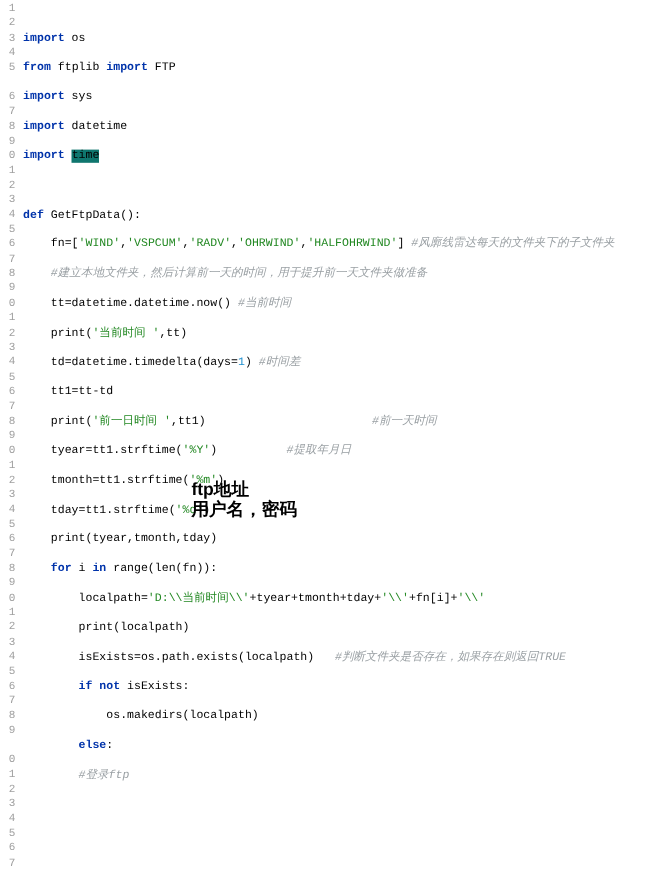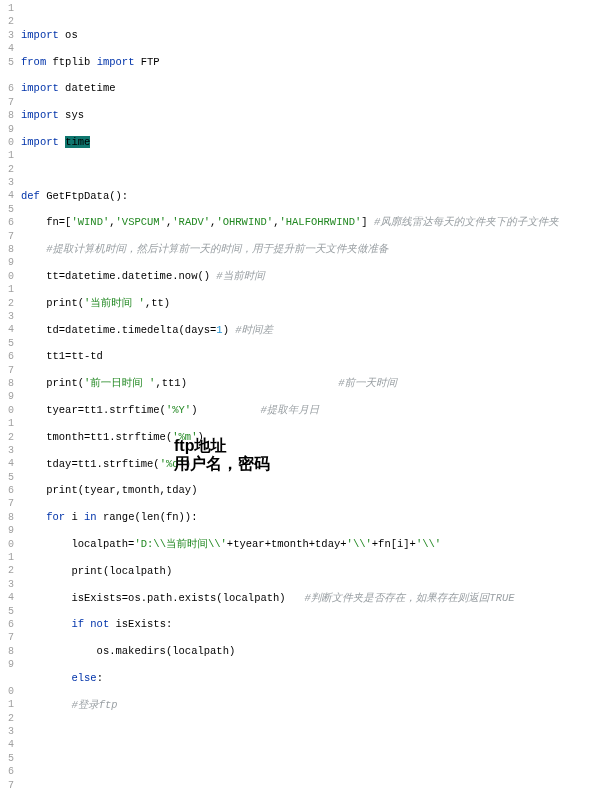--- a/index.html
+++ b/index.html
@@ -27,21 +27,21 @@
     font-size: 10px;
   }
   .gutter div { height: 13.4px; }
   .lines {
     flex: 1 1 auto;
     padding: 2px 0 2px 4px;
     white-space: pre;
     position: relative;
   }
   .line { height: 13.4px; position: relative; }
-  .kw   { color: #0033aa; font-weight: normal; }
+  .kw   { color: #0033aa; font-weight: bold; }
   .str  { color: #228822; }        
   .num  { color: #1e8fcf; }        
   .dimb { color: #9aa0a4; font-style: italic; }
   .hl   { background: #0f766e; }
 
   .overlay {
     position: absolute;
     font-family: "Microsoft YaHei", sans-serif;
     font-weight: bold;
     color: #000;
@@ -113,27 +113,27 @@
       <div>3</div>
       <div>4</div>
       <div>5</div>
       <div>6</div>
       <div>7</div>
     </div>
   <div class="lines" id="lines">
 
 <div class="line"><span class="kw">import</span><span> os</span></div>
 <div class="line"><span class="kw">from</span><span> ftplib </span><span class="kw">import</span><span> FTP</span></div>
+<div class="line"><span class="kw">import</span><span> sys</span></div>
 <div class="line"><span class="kw">import</span><span> datetime</span></div>
-<div class="line"><span class="kw">import</span><span> sys</span></div>
 <div class="line"><span class="kw">import</span><span> </span><span class="hl">time</span></div>
 <div class="line"></div>
 <div class="line"><span class="kw">def</span><span> GetFtpData</span><span>():</span></div>
 <div class="line"><span>    fn=[</span><span class="str">'WIND'</span><span>,</span><span class="str">'VSPCUM'</span><span>,</span><span class="str">'RADV'</span><span>,</span><span class="str">'OHRWIND'</span><span>,</span><span class="str">'HALFOHRWIND'</span><span>]</span><span class="dimb"> #风廓线雷达每天的文件夹下的子文件夹</span></div>
-<div class="line"><span class="dimb">    #提取计算机时间，然后计算前一天的时间，用于提升前一天文件夹做准备</span></div>
+<div class="line"><span class="dimb">    #建立本地文件夹，然后计算前一天的时间，用于提升前一天文件夹做准备</span></div>
 <div class="line"><span>    tt=datetime.datetime.now() </span><span class="dimb">#当前时间</span></div>
 <div class="line"><span>    print(</span><span class="str">'当前时间 '</span><span>,tt)</span></div>
 <div class="line"><span>    td=datetime.timedelta(days=</span><span class="num">1</span><span>) </span><span class="dimb">#时间差</span></div>
 <div class="line"><span>    tt1=tt-td</span></div>
 <div class="line"><span>    print(</span><span class="str">'前一日时间 '</span><span>,tt1)</span><span class="dimb">                        #前一天时间</span></div>
 <div class="line"><span>    tyear=tt1.strftime(</span><span class="str">'%Y'</span><span>)          </span><span class="dimb">#提取年月日</span></div>
 <div class="line"><span>    tmonth=tt1.strftime(</span><span class="str">'%m'</span><span>)</span></div>
 <div class="line"><span>    tday=tt1.strftime(</span><span class="str">'%d'</span><span>)</span></div>
 <div class="line"><span>    print(tyear,tmonth,tday)</span></div>
 <div class="line"><span class="kw">    for</span><span> i </span><span class="kw">in</span><span> range(len(fn)):</span></div>

